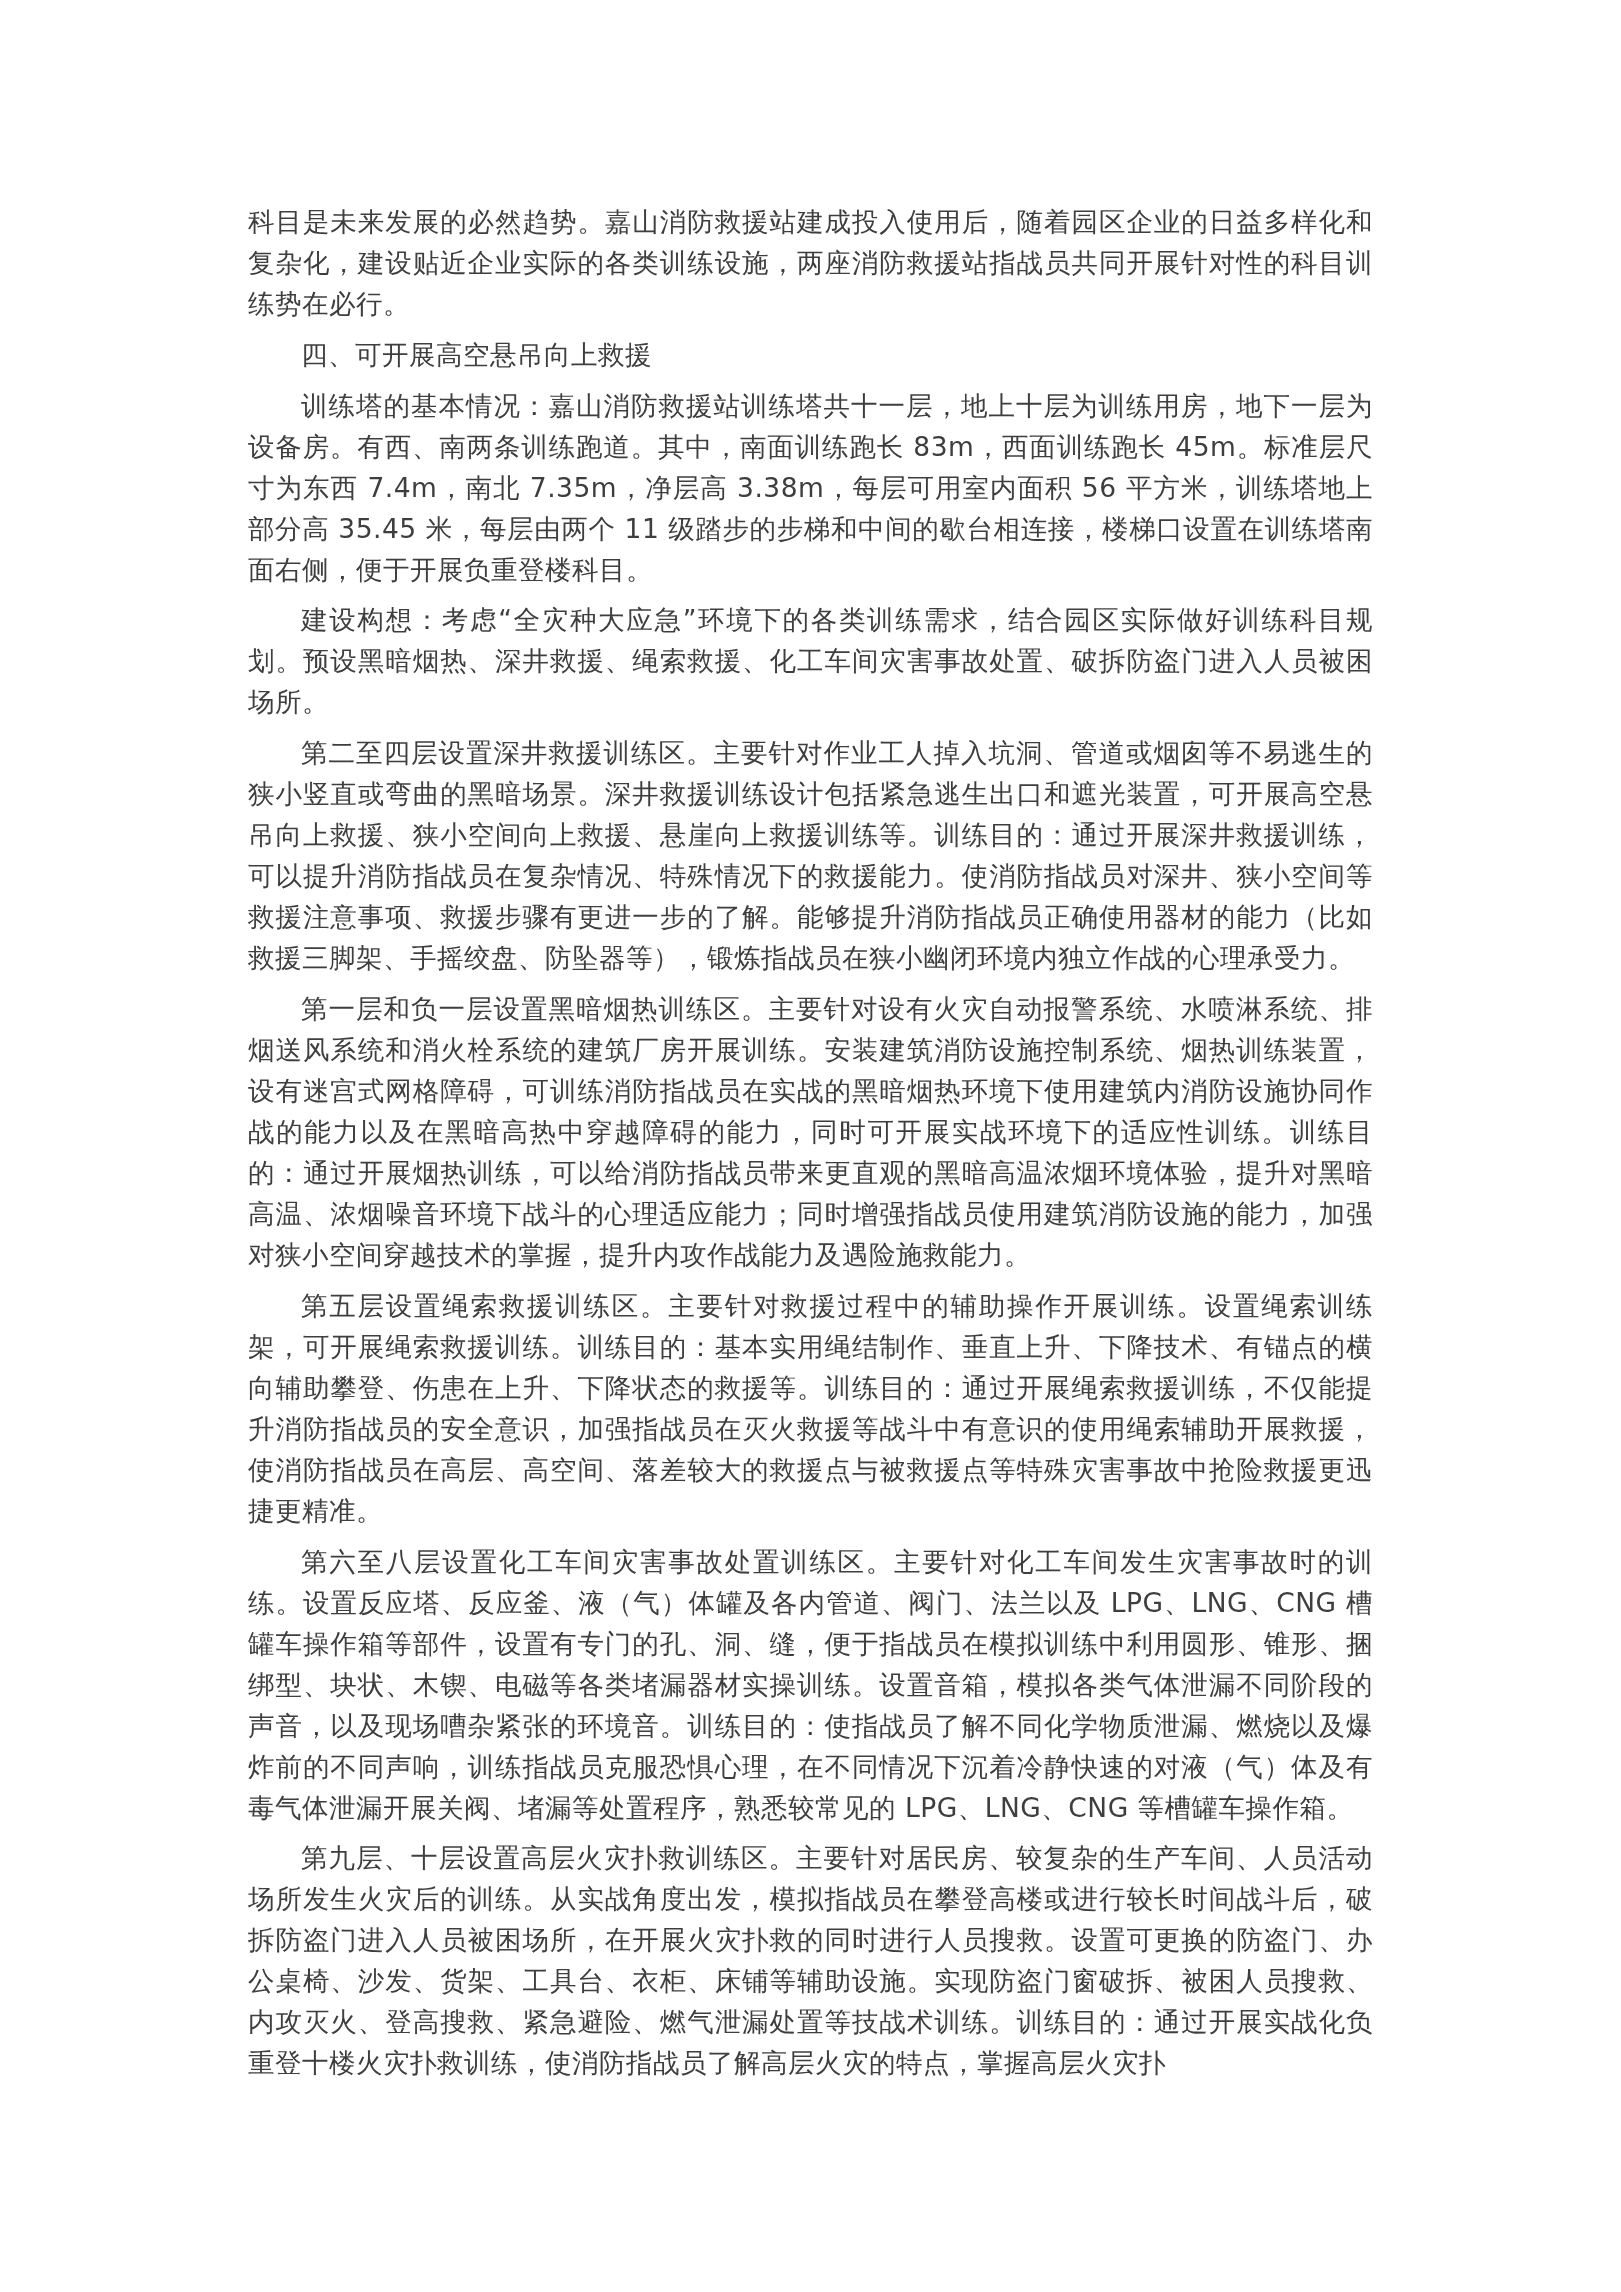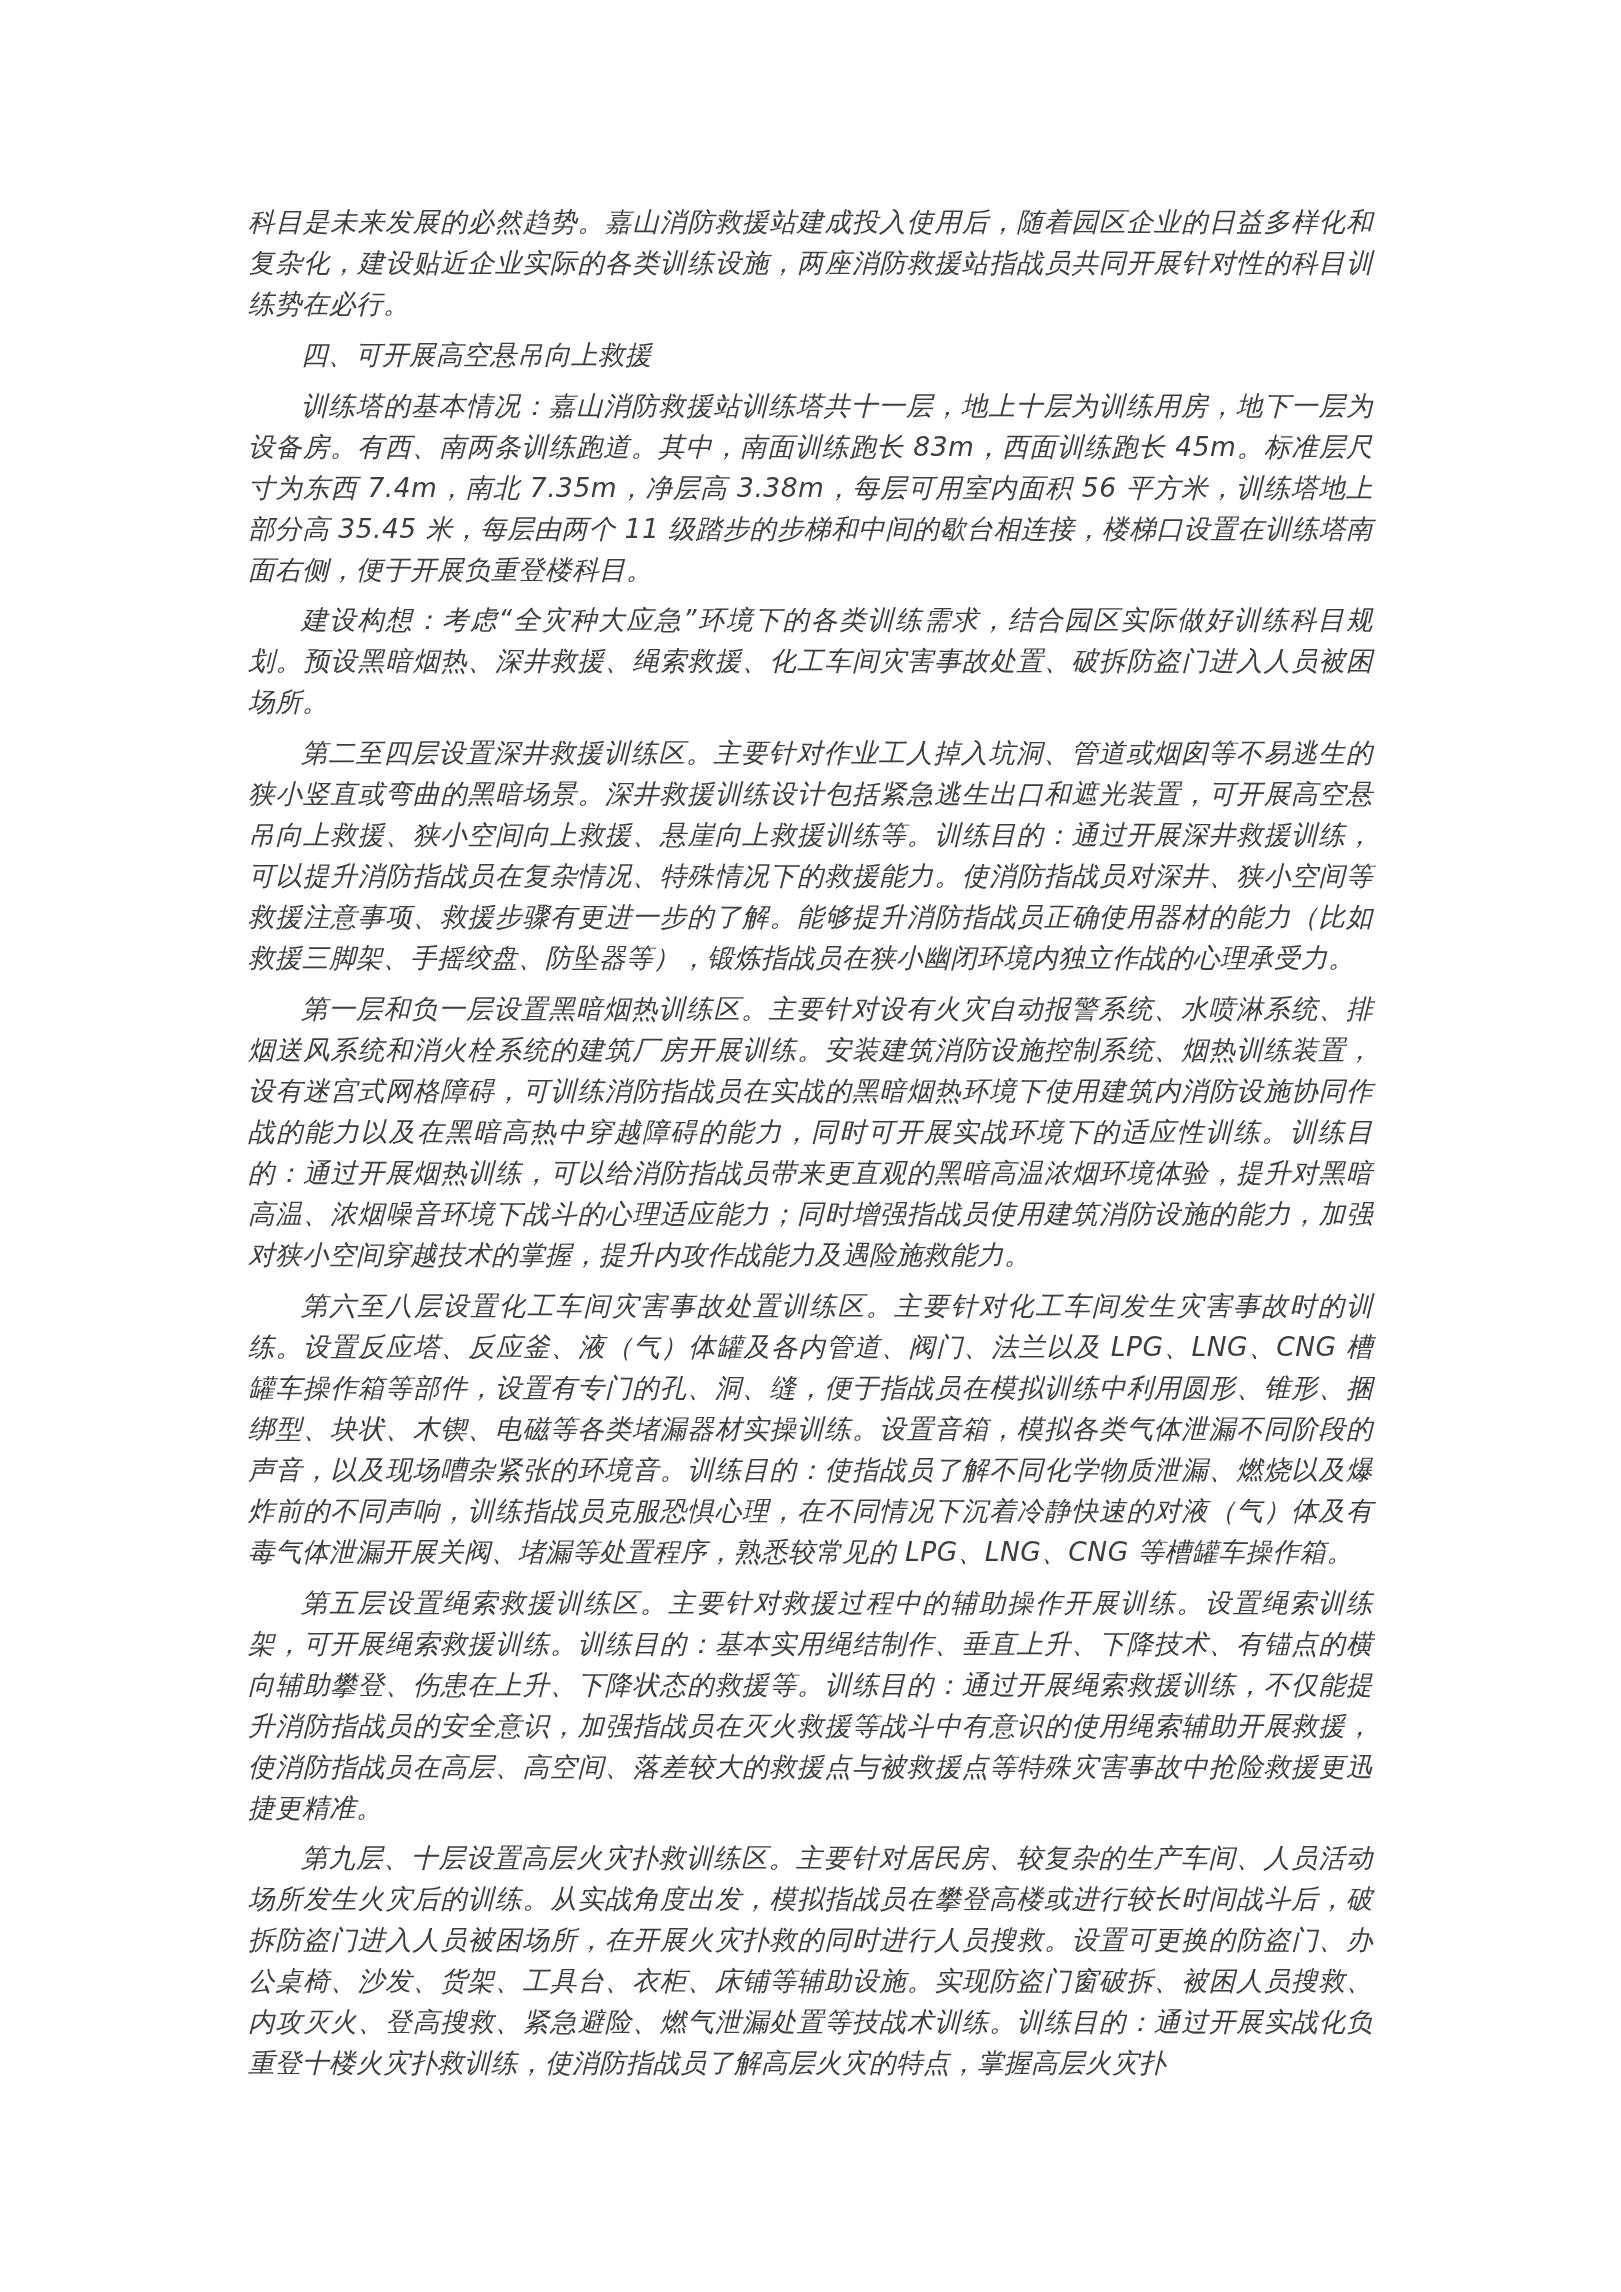--- a/index.html
+++ b/index.html
@@ -11,21 +11,20 @@
     position: relative;
     width: 1407px;
     height: 2293px;
     margin: 0 auto;
     background: #ffffff;
     box-sizing: border-box;
     padding: 201px 141px 0 141px;
     font-family: "DejaVu Sans", "Liberation Sans", sans-serif;
     color: #3e3e3e;
     overflow: hidden;
-    font-style: italic;
   }
   .doc p {
     margin: 0 0 9.8px 0;
     font-size: 26.5px;
     line-height: 41px;
     text-align: justify;
     text-justify: inter-ideograph;
     letter-spacing: 0.5px;
     word-break: break-all;
   }
@@ -41,18 +40,18 @@
 <body>
 
 <div class="page">
   <div class="doc">
     <p>科目是未来发展的必然趋势。嘉山消防救援站建成投入使用后，随着园区企业的日益多样化和复杂化，建设贴近企业实际的各类训练设施，两座消防救援站指战员共同开展针对性的科目训练势在必行。</p>
     <p class="heading">四、可开展高空悬吊向上救援</p>
     <p class="indent">训练塔的基本情况：嘉山消防救援站训练塔共十一层，地上十层为训练用房，地下一层为设备房。有西、南两条训练跑道。其中，南面训练跑长 83m，西面训练跑长 45m。标准层尺寸为东西 7.4m，南北 7.35m，净层高 3.38m，每层可用室内面积 56 平方米，训练塔地上部分高 35.45 米，每层由两个 11 级踏步的步梯和中间的歇台相连接，楼梯口设置在训练塔南面右侧，便于开展负重登楼科目。</p>
     <p class="indent">建设构想：考虑“全灾种大应急”环境下的各类训练需求，结合园区实际做好训练科目规划。预设黑暗烟热、深井救援、绳索救援、化工车间灾害事故处置、破拆防盗门进入人员被困场所。</p>
     <p class="indent">第二至四层设置深井救援训练区。主要针对作业工人掉入坑洞、管道或烟囱等不易逃生的狭小竖直或弯曲的黑暗场景。深井救援训练设计包括紧急逃生出口和遮光装置，可开展高空悬吊向上救援、狭小空间向上救援、悬崖向上救援训练等。训练目的：通过开展深井救援训练，可以提升消防指战员在复杂情况、特殊情况下的救援能力。使消防指战员对深井、狭小空间等救援注意事项、救援步骤有更进一步的了解。能够提升消防指战员正确使用器材的能力（比如救援三脚架、手摇绞盘、防坠器等），锻炼指战员在狭小幽闭环境内独立作战的心理承受力。</p>
     <p class="indent">第一层和负一层设置黑暗烟热训练区。主要针对设有火灾自动报警系统、水喷淋系统、排烟送风系统和消火栓系统的建筑厂房开展训练。安装建筑消防设施控制系统、烟热训练装置，设有迷宫式网格障碍，可训练消防指战员在实战的黑暗烟热环境下使用建筑内消防设施协同作战的能力以及在黑暗高热中穿越障碍的能力，同时可开展实战环境下的适应性训练。训练目的：通过开展烟热训练，可以给消防指战员带来更直观的黑暗高温浓烟环境体验，提升对黑暗高温、浓烟噪音环境下战斗的心理适应能力；同时增强指战员使用建筑消防设施的能力，加强对狭小空间穿越技术的掌握，提升内攻作战能力及遇险施救能力。</p>
+    <p class="indent">第五层设置绳索救援训练区。主要针对救援过程中的辅助操作开展训练。设置绳索训练架，可开展绳索救援训练。训练目的：基本实用绳结制作、垂直上升、下降技术、有锚点的横向辅助攀登、伤患在上升、下降状态的救援等。训练目的：通过开展绳索救援训练，不仅能提升消防指战员的安全意识，加强指战员在灭火救援等战斗中有意识的使用绳索辅助开展救援，使消防指战员在高层、高空间、落差较大的救援点与被救援点等特殊灾害事故中抢险救援更迅捷更精准。</p>
     <p class="indent">第六至八层设置化工车间灾害事故处置训练区。主要针对化工车间发生灾害事故时的训练。设置反应塔、反应釜、液（气）体罐及各内管道、阀门、法兰以及 LPG、LNG、CNG 槽罐车操作箱等部件，设置有专门的孔、洞、缝，便于指战员在模拟训练中利用圆形、锥形、捆绑型、块状、木锲、电磁等各类堵漏器材实操训练。设置音箱，模拟各类气体泄漏不同阶段的声音，以及现场嘈杂紧张的环境音。训练目的：使指战员了解不同化学物质泄漏、燃烧以及爆炸前的不同声响，训练指战员克服恐惧心理，在不同情况下沉着冷静快速的对液（气）体及有毒气体泄漏开展关阀、堵漏等处置程序，熟悉较常见的 LPG、LNG、CNG 等槽罐车操作箱。</p>
-    <p class="indent">第五层设置绳索救援训练区。主要针对救援过程中的辅助操作开展训练。设置绳索训练架，可开展绳索救援训练。训练目的：基本实用绳结制作、垂直上升、下降技术、有锚点的横向辅助攀登、伤患在上升、下降状态的救援等。训练目的：通过开展绳索救援训练，不仅能提升消防指战员的安全意识，加强指战员在灭火救援等战斗中有意识的使用绳索辅助开展救援，使消防指战员在高层、高空间、落差较大的救援点与被救援点等特殊灾害事故中抢险救援更迅捷更精准。</p>
     <p class="indent">第九层、十层设置高层火灾扑救训练区。主要针对居民房、较复杂的生产车间、人员活动场所发生火灾后的训练。从实战角度出发，模拟指战员在攀登高楼或进行较长时间战斗后，破拆防盗门进入人员被困场所，在开展火灾扑救的同时进行人员搜救。设置可更换的防盗门、办公桌椅、沙发、货架、工具台、衣柜、床铺等辅助设施。实现防盗门窗破拆、被困人员搜救、内攻灭火、登高搜救、紧急避险、燃气泄漏处置等技战术训练。训练目的：通过开展实战化负重登十楼火灾扑救训练，使消防指战员了解高层火灾的特点，掌握高层火灾扑</p>
   </div>
 </div>
 
 
 </body></html>

